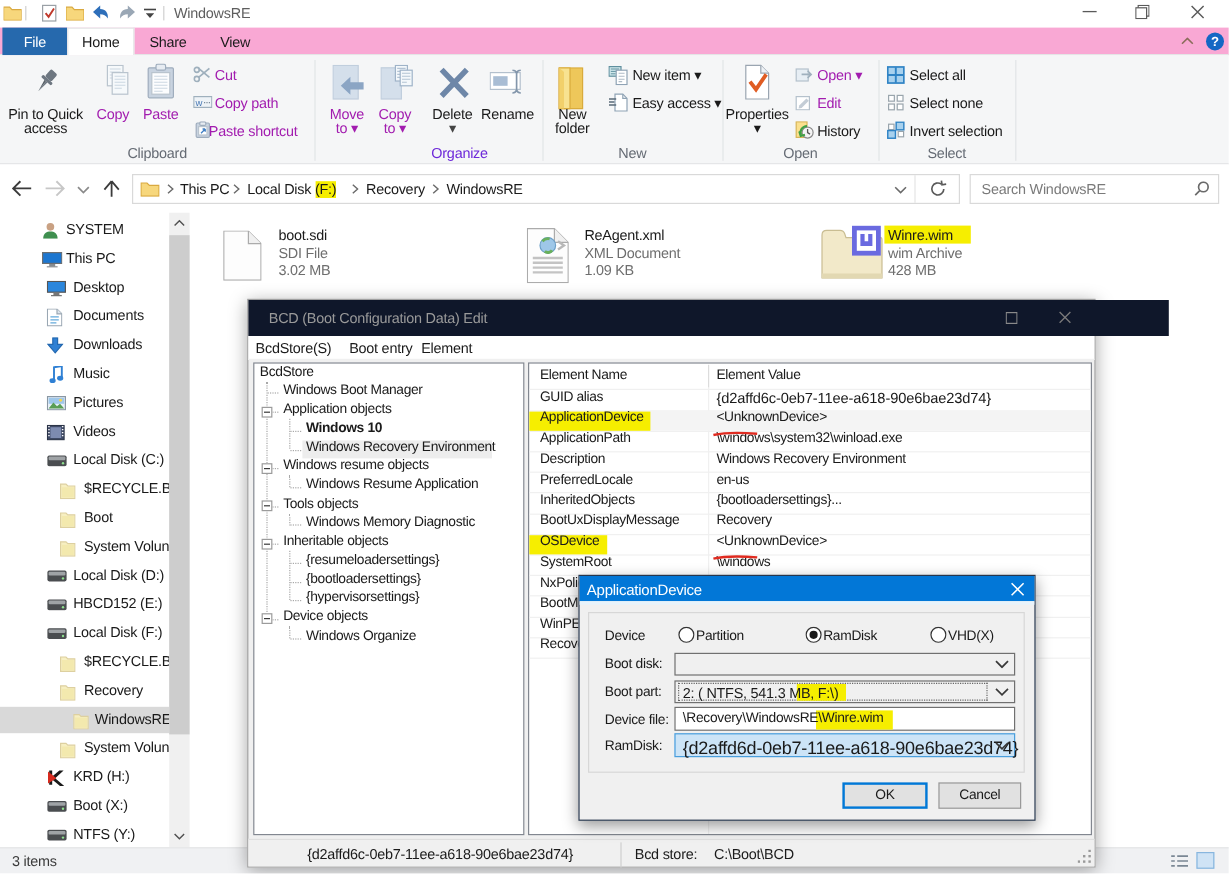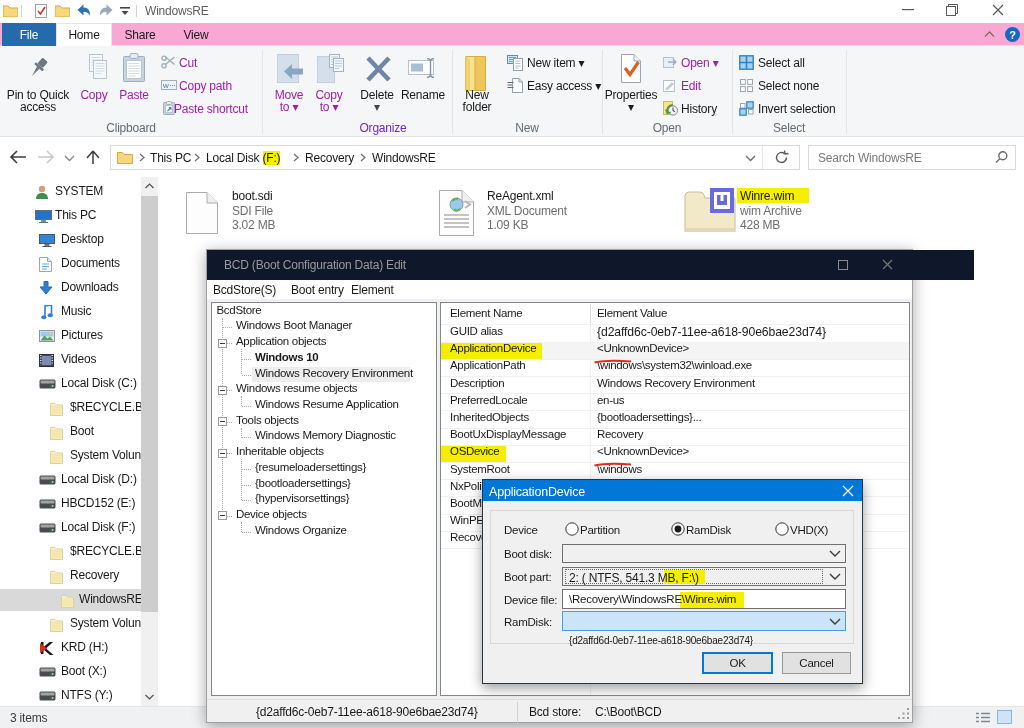--- a/index.html
+++ b/index.html
@@ -631,20 +631,20 @@
   <div class="abs" style="left:82px;top:68px;width:258px;height:15px;border:1px dotted #666;"></div>
   <div class="abs" style="left:181px;top:68.5px;width:41px;height:14px;background:#f6ee00;"></div>
   <div class="abs" style="left:86px;top:69.5px;font-size:12px;letter-spacing:-0.2px;white-space:nowrap;">2: ( NTFS, 541.3 MB, F:\)</div>
   <svg class="abs" style="left:346px;top:72px" width="12" height="7">
         <path d="M1 1 L6 6 L11 1" fill="none" stroke="#3a3a3a" stroke-width="1.4"></path>
       </svg>
   <div class="abs" style="left:79px;top:88px;width:284px;height:20px;background:#fff;border:1px solid #707070;"></div>
   <div class="abs" style="left:197px;top:90.5px;width:64px;height:16px;background:#f6ee00;"></div>
   <div class="abs" style="left:86px;top:92px;font-size:11.5px;letter-spacing:-0.25px;white-space:nowrap;">\Recovery\WindowsRE\Winre.wim</div>
   <div class="abs" style="left:79px;top:110px;width:284px;height:20px;background:#cce4f7;border:1px solid #4a9edc;"></div>
-  <div class="abs" style="left:86px;top:114px;font-size:10px;letter-spacing:-0.2px;white-space:nowrap;margin-top:20px;">{d2affd6d-0eb7-11ee-a618-90e6bae23d74}</div>
+  <div class="abs" style="left:86px;top:114px;font-size:15px;letter-spacing:-0.2px;white-space:nowrap;">{d2affd6d-0eb7-11ee-a618-90e6bae23d74}</div>
   <svg class="abs" style="left:346px;top:117px" width="12" height="7">
         <path d="M1 1 L6 6 L11 1" fill="none" stroke="#3a3a3a" stroke-width="1.4"></path>
       </svg>
   <div class="abs ctr" style="left:219px;top:151px;width:71px;height:22px;background:#e1e1e1;border:2px solid #0078d7;">OK</div>
   <div class="abs ctr" style="left:299px;top:151px;width:69px;height:22px;background:#e1e1e1;border:1px solid #999;">Cancel</div>
 </div>
 </div>
 
 </body></html>

